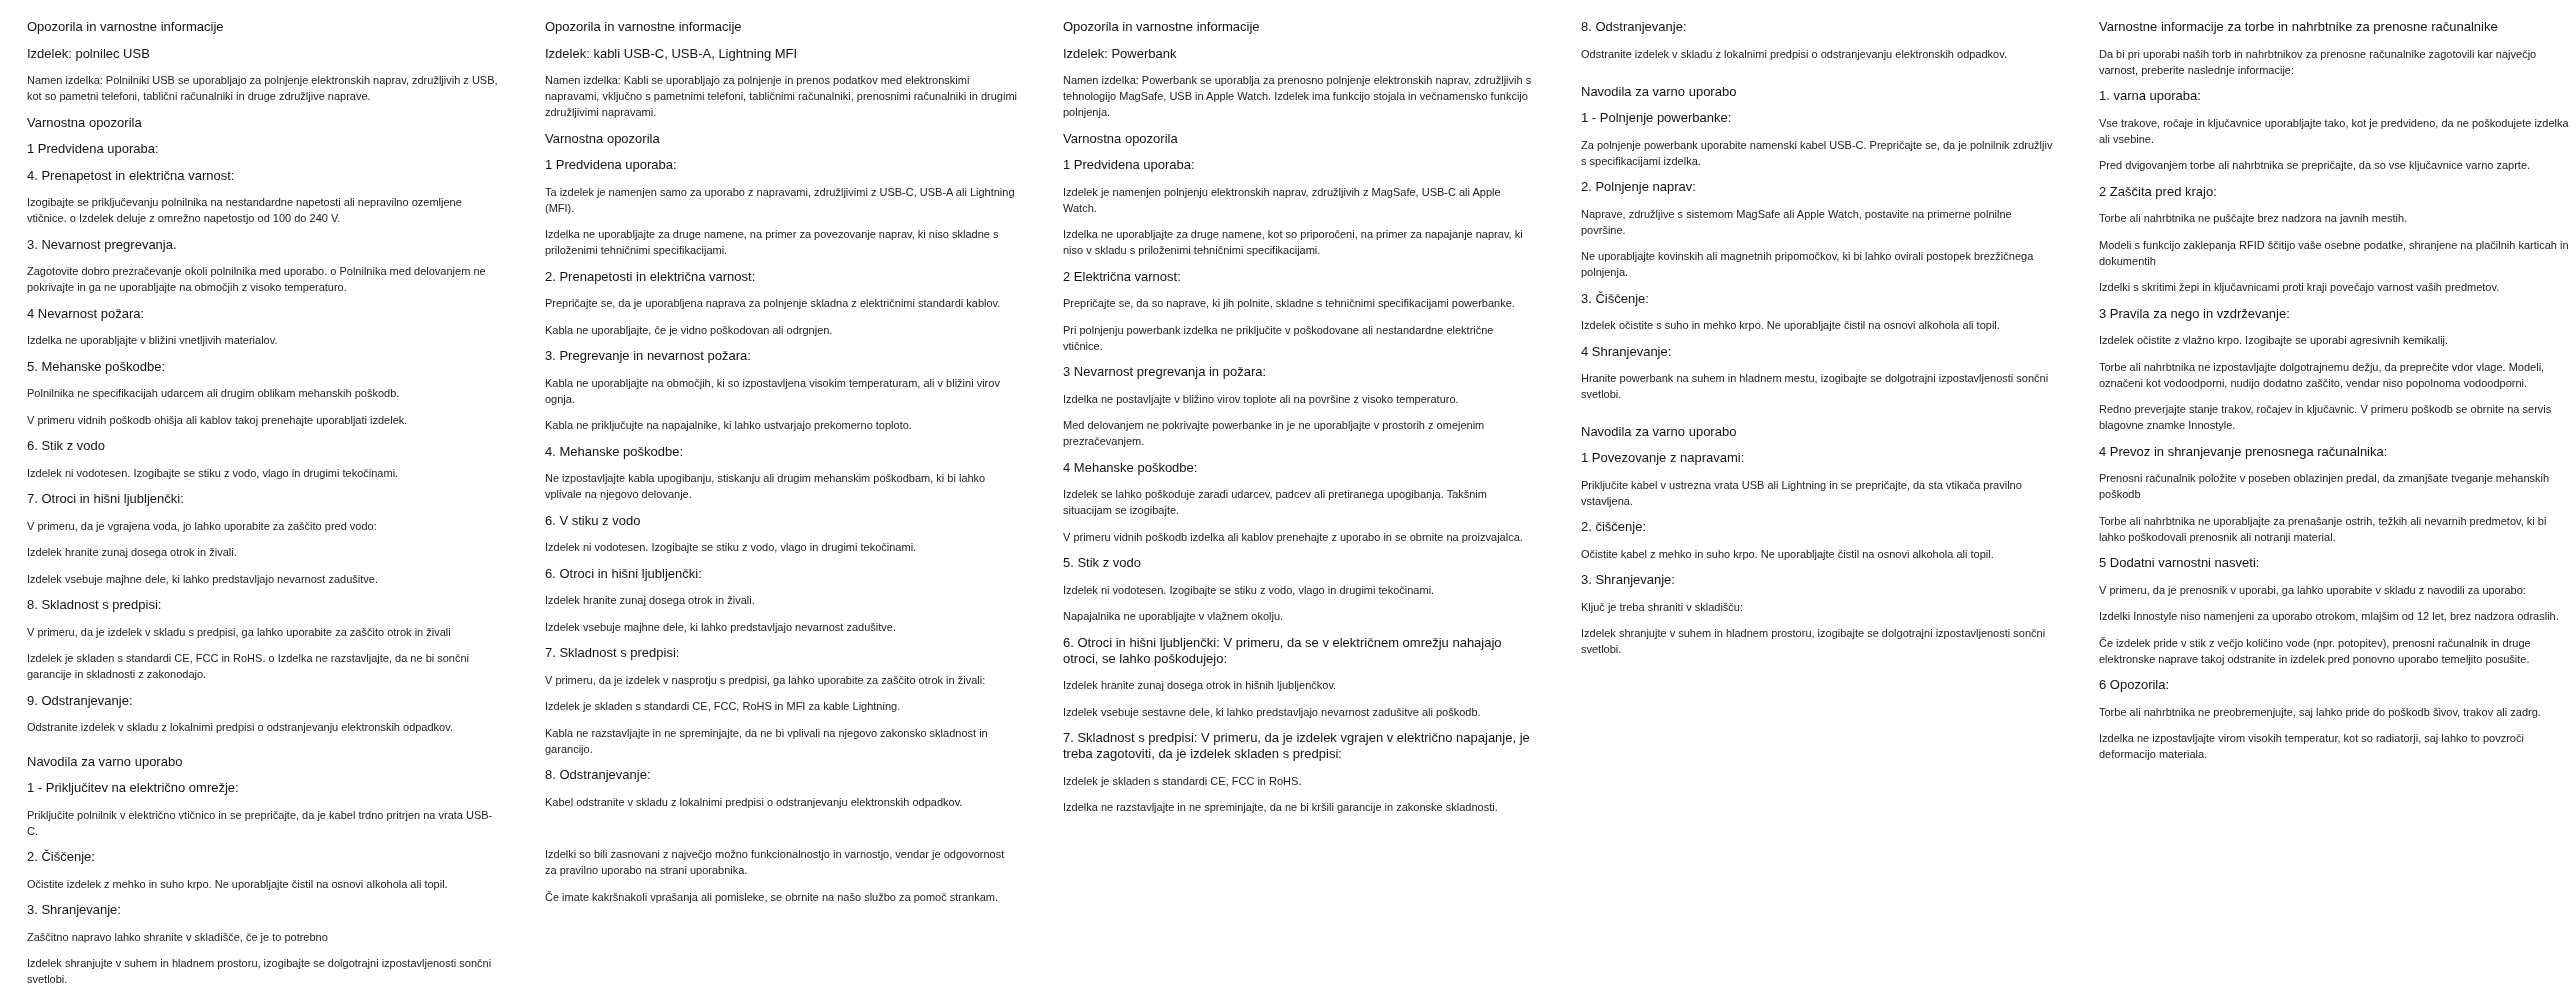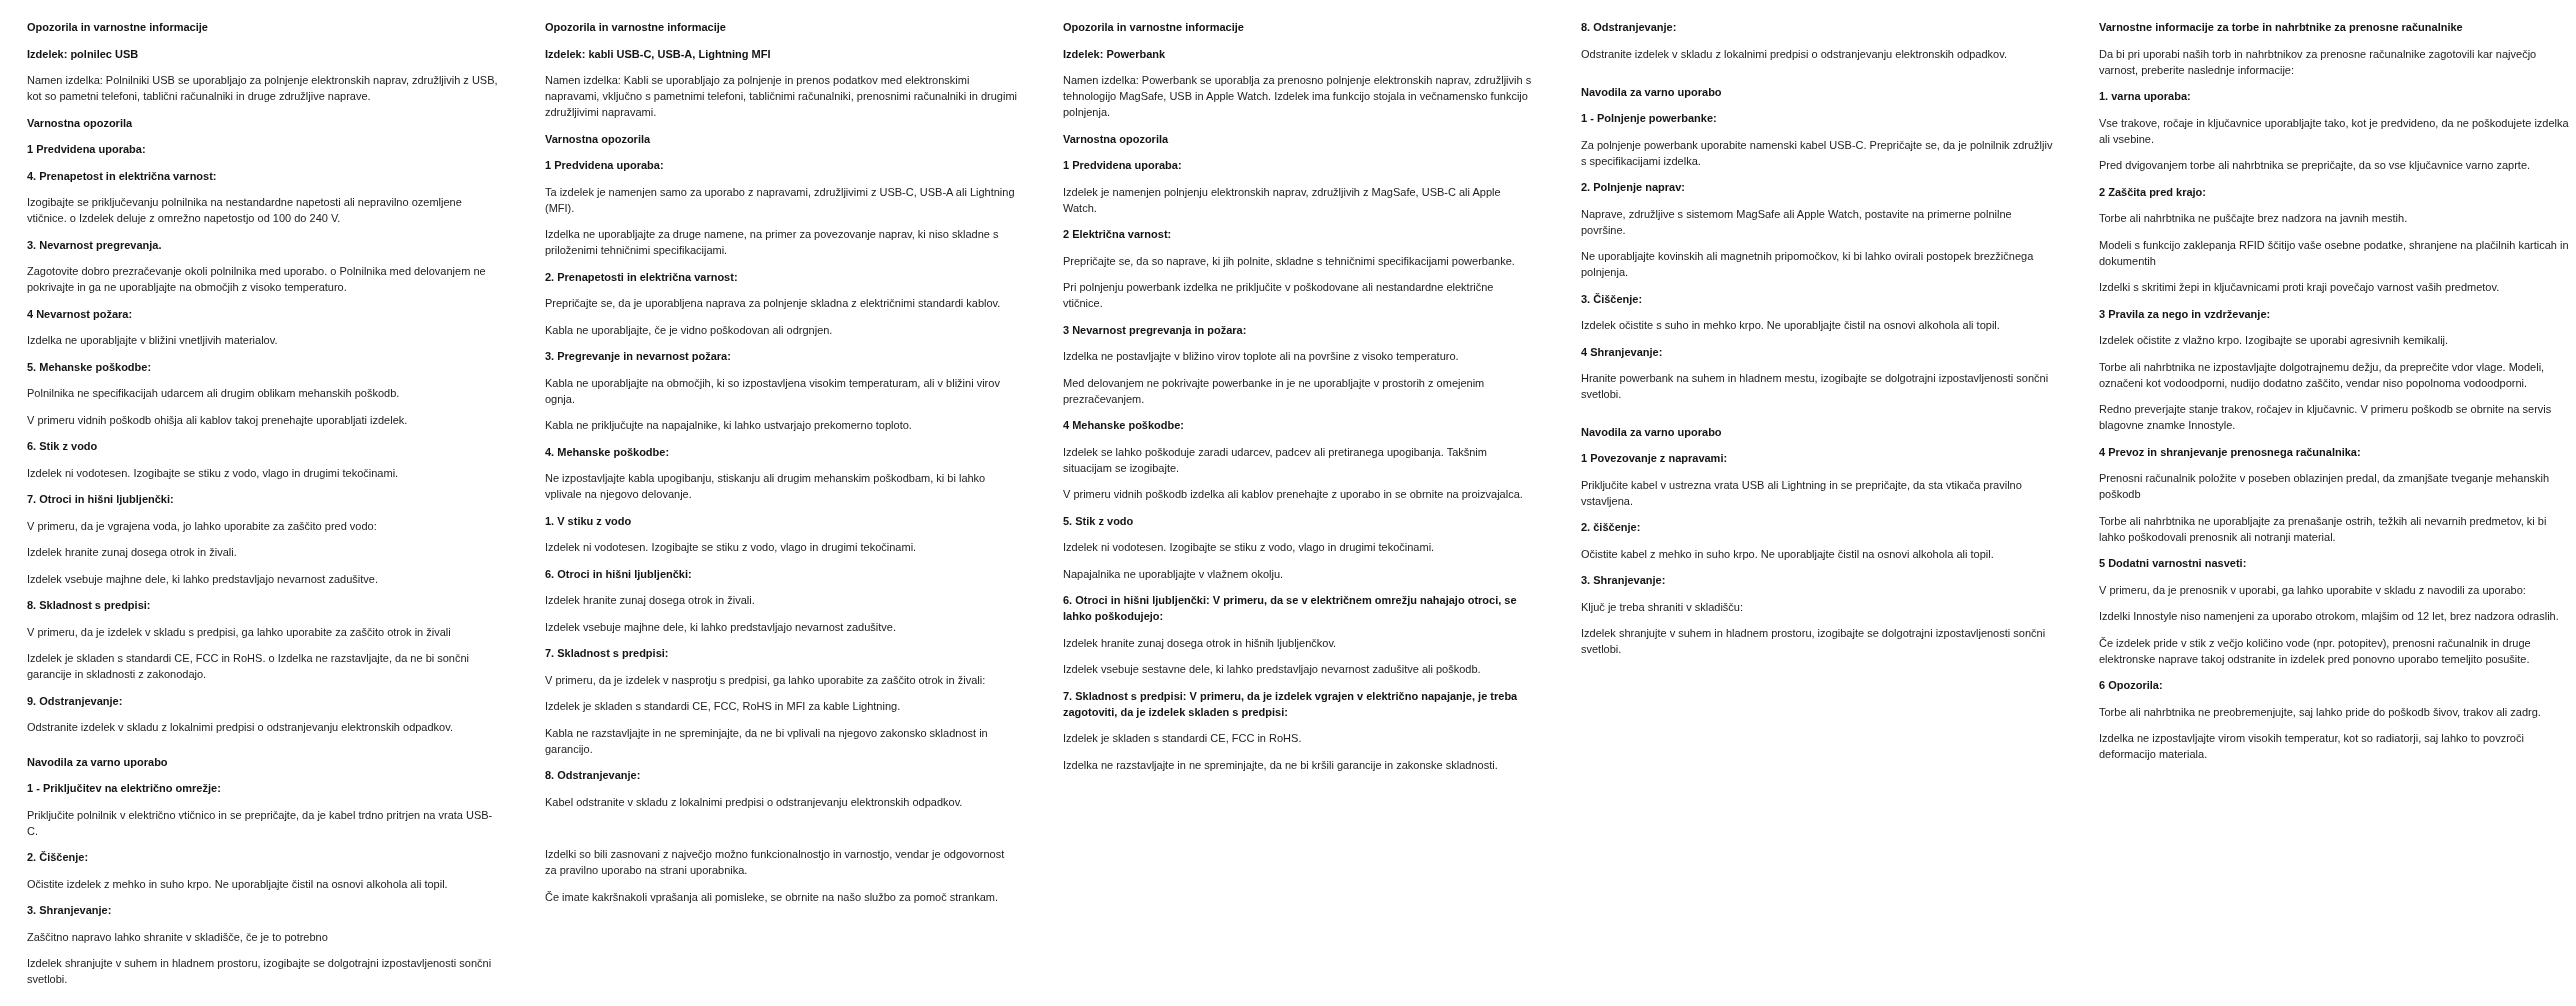--- a/index.html
+++ b/index.html
@@ -18,23 +18,23 @@
     display: flex;
     align-items: flex-start;
     padding: 19.3px 16px 0 27px;
     gap: 45px;
   }
   .col {
     flex: 0 0 473px;
     width: 473px;
   }
   .b-h {
-    font-size: 11px;
+    font-size: 13px;
     line-height: 16px;
-    font-weight: 700;
+    font-weight: 400;
     color: #141414;
     margin: 0 0 10.5px 0;
   }
   .b-p {
     font-size: 11px;
     line-height: 16px;
     font-weight: 400;
     color: #222222;
     margin: 0 0 10.5px 0;
   }
@@ -89,21 +89,21 @@
       <div class="b-p">Ta izdelek je namenjen samo za uporabo z napravami, združljivimi z USB-C, USB-A ali Lightning (MFI).</div>
       <div class="b-p">Izdelka ne uporabljajte za druge namene, na primer za povezovanje naprav, ki niso skladne s priloženimi tehničnimi specifikacijami.</div>
       <div class="b-h">2. Prenapetosti in električna varnost:</div>
       <div class="b-p">Prepričajte se, da je uporabljena naprava za polnjenje skladna z električnimi standardi kablov.</div>
       <div class="b-p">Kabla ne uporabljajte, če je vidno poškodovan ali odrgnjen.</div>
       <div class="b-h">3. Pregrevanje in nevarnost požara:</div>
       <div class="b-p">Kabla ne uporabljajte na območjih, ki so izpostavljena visokim temperaturam, ali v bližini virov ognja.</div>
       <div class="b-p">Kabla ne priključujte na napajalnike, ki lahko ustvarjajo prekomerno toploto.</div>
       <div class="b-h">4. Mehanske poškodbe:</div>
       <div class="b-p">Ne izpostavljajte kabla upogibanju, stiskanju ali drugim mehanskim poškodbam, ki bi lahko vplivale na njegovo delovanje.</div>
-      <div class="b-h">1. V stiku z vodo</div>
+      <div class="b-h">6. V stiku z vodo</div>
       <div class="b-p">Izdelek ni vodotesen. Izogibajte se stiku z vodo, vlago in drugimi tekočinami.</div>
       <div class="b-h">6. Otroci in hišni ljubljenčki:</div>
       <div class="b-p">Izdelek hranite zunaj dosega otrok in živali.</div>
       <div class="b-p">Izdelek vsebuje majhne dele, ki lahko predstavljajo nevarnost zadušitve.</div>
       <div class="b-h">7. Skladnost s predpisi:</div>
       <div class="b-p">V primeru, da je izdelek v nasprotju s predpisi, ga lahko uporabite za zaščito otrok in živali:</div>
       <div class="b-p">Izdelek je skladen s standardi CE, FCC, RoHS in MFI za kable Lightning.</div>
       <div class="b-p">Kabla ne razstavljajte in ne spreminjajte, da ne bi vplivali na njegovo zakonsko skladnost in garancijo.</div>
       <div class="b-h">8. Odstranjevanje:</div>
       <div class="b-p">Kabel odstranite v skladu z lokalnimi predpisi o odstranjevanju elektronskih odpadkov.</div>
@@ -111,20 +111,21 @@
       <div class="b-p">Izdelki so bili zasnovani z največjo možno funkcionalnostjo in varnostjo, vendar je odgovornost za pravilno uporabo na strani uporabnika.</div>
       <div class="b-p">Če imate kakršnakoli vprašanja ali pomisleke, se obrnite na našo službo za pomoč strankam.</div>
     </div>
   <div class="col">
       <div class="b-h">Opozorila in varnostne informacije</div>
       <div class="b-h">Izdelek: Powerbank</div>
       <div class="b-p">Namen izdelka: Powerbank se uporablja za prenosno polnjenje elektronskih naprav, združljivih s tehnologijo MagSafe, USB in Apple Watch. Izdelek ima funkcijo stojala in večnamensko funkcijo polnjenja.</div>
       <div class="b-h">Varnostna opozorila</div>
       <div class="b-h">1 Predvidena uporaba:</div>
       <div class="b-p">Izdelek je namenjen polnjenju elektronskih naprav, združljivih z MagSafe, USB-C ali Apple Watch.</div>
+      <div class="b-p">Izdelka ne uporabljajte za druge namene, kot so priporočeni, na primer za napajanje naprav, ki niso v skladu s priloženimi tehničnimi specifikacijami.</div>
       <div class="b-h">2 Električna varnost:</div>
       <div class="b-p">Prepričajte se, da so naprave, ki jih polnite, skladne s tehničnimi specifikacijami powerbanke.</div>
       <div class="b-p">Pri polnjenju powerbank izdelka ne priključite v poškodovane ali nestandardne električne vtičnice.</div>
       <div class="b-h">3 Nevarnost pregrevanja in požara:</div>
       <div class="b-p">Izdelka ne postavljajte v bližino virov toplote ali na površine z visoko temperaturo.</div>
       <div class="b-p">Med delovanjem ne pokrivajte powerbanke in je ne uporabljajte v prostorih z omejenim prezračevanjem.</div>
       <div class="b-h">4 Mehanske poškodbe:</div>
       <div class="b-p">Izdelek se lahko poškoduje zaradi udarcev, padcev ali pretiranega upogibanja. Takšnim situacijam se izogibajte.</div>
       <div class="b-p">V primeru vidnih poškodb izdelka ali kablov prenehajte z uporabo in se obrnite na proizvajalca.</div>
       <div class="b-h">5. Stik z vodo</div>

